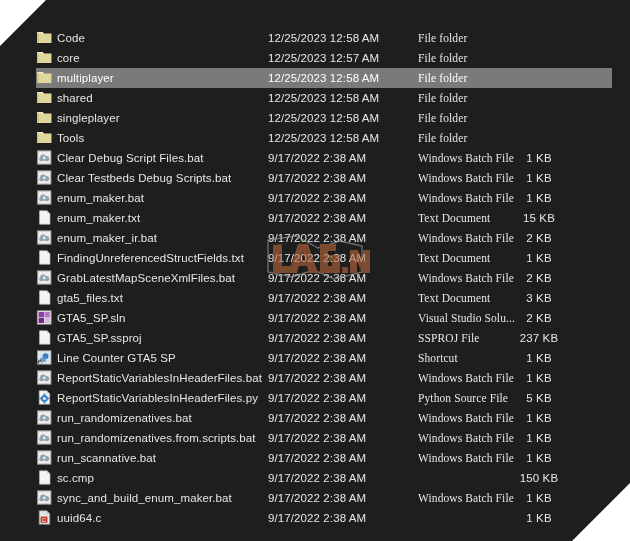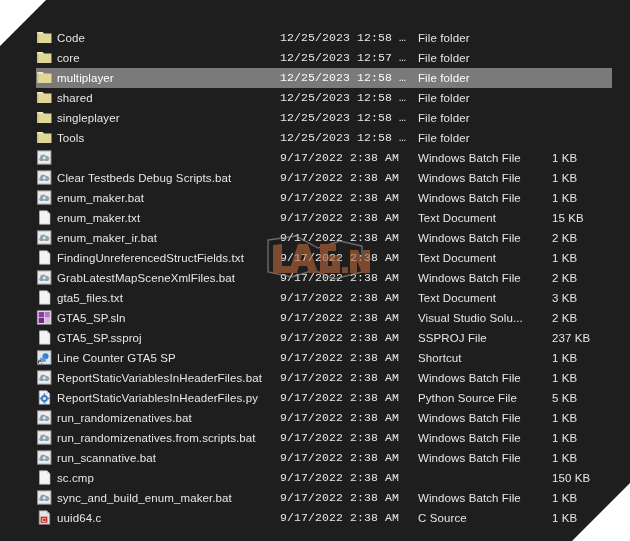--- a/index.html
+++ b/index.html
@@ -66,32 +66,32 @@
     left: 36px;
     width: 18px;
     top: 2px;
     height: 16px;
   }
   .c-name {
     left: 57px;
     width: 218px;
   }
   .c-date {
-    left: 280px;
+    left: 268px;
     width: 130px;
-    font-family: Liberation Mono, monospace;
   }
   .c-type {
     left: 418px;
     width: 110px;
+    font-family: Liberation Serif, serif;
   }
   .c-size {
-    left: 552px;
+    left: 500px;
     width: 78px;
-    text-align: left;
+    text-align: center;
   }
   .row.selected .cell { color: #ffffff; }
 
   
   .icon {
     display: block;
     width: 17px;
     height: 15px;
     position: relative;
   }
@@ -220,20 +220,21 @@
       <rect x="2.6" y="1.9" width="11.3" height="11.2" fill="#eeeeee"></rect>
       <g fill="#8fa3ad">
         <circle cx="7.2" cy="7.6" r="3.1"></circle>
         <circle cx="10.6" cy="8.6" r="2.6"></circle>
         <circle cx="5.3" cy="9.3" r="2.0"></circle>
       </g>
       <circle cx="8.3" cy="7.9" r="1.3" fill="#e9f1f4"></circle>
     </svg>
   </span>
           </div>
+          <div class="cell c-name">Clear Debug Script Files.bat</div>
           <div class="cell c-date">9/17/2022 2:38 AM</div>
           <div class="cell c-type">Windows Batch File</div>
           <div class="cell c-size">1 KB</div>
         </div>
         <div class="row">
           <div class="hl"></div>
           <div class="cell c-icon">
             <span class="icon">
     <svg width="17" height="15" viewBox="0 0 17 15">
       <rect x="1.5" y="0.8" width="13.5" height="13.4" fill="#d8d8d8" stroke="#9a9a9a" stroke-width="0.8"></rect>
@@ -563,21 +564,20 @@
     <svg width="17" height="15" viewBox="0 0 17 15">
       <path d="M3.2 0.8 L10.6 0.8 L13.7 3.8 L13.7 14.2 L3.2 14.2 Z" fill="#e4e4e4" stroke="#9a9a9a" stroke-width="0.7"></path>
       <path d="M10.6 0.8 L13.7 3.8 L10.6 3.8 Z" fill="#c2c2c2"></path>
       <rect x="4.6" y="6.6" width="6.8" height="6.2" fill="#c23b2e"></rect>
       <text x="8.0" y="11.8" font-family="'Liberation Sans',sans-serif" font-size="6" fill="#ffffff" text-anchor="middle">C</text>
     </svg>
   </span>
           </div>
           <div class="cell c-name">uuid64.c</div>
           <div class="cell c-date">9/17/2022 2:38 AM</div>
-          <div class="cell c-type">C Source</div>
           <div class="cell c-size">1 KB</div>
         </div>
       </div>
 
     <div id="watermark">
       <svg width="108" height="62" viewBox="0 0 108 62">
         <g fill="none" stroke="#9a9a9a" stroke-width="1.4">
           <path d="M6 8 L34 4 L56 16 L78 9 L100 14 L100 40 L72 47 L52 38 L30 45 L6 40 Z"></path>
         </g>
         <g fill="#b5653a">

